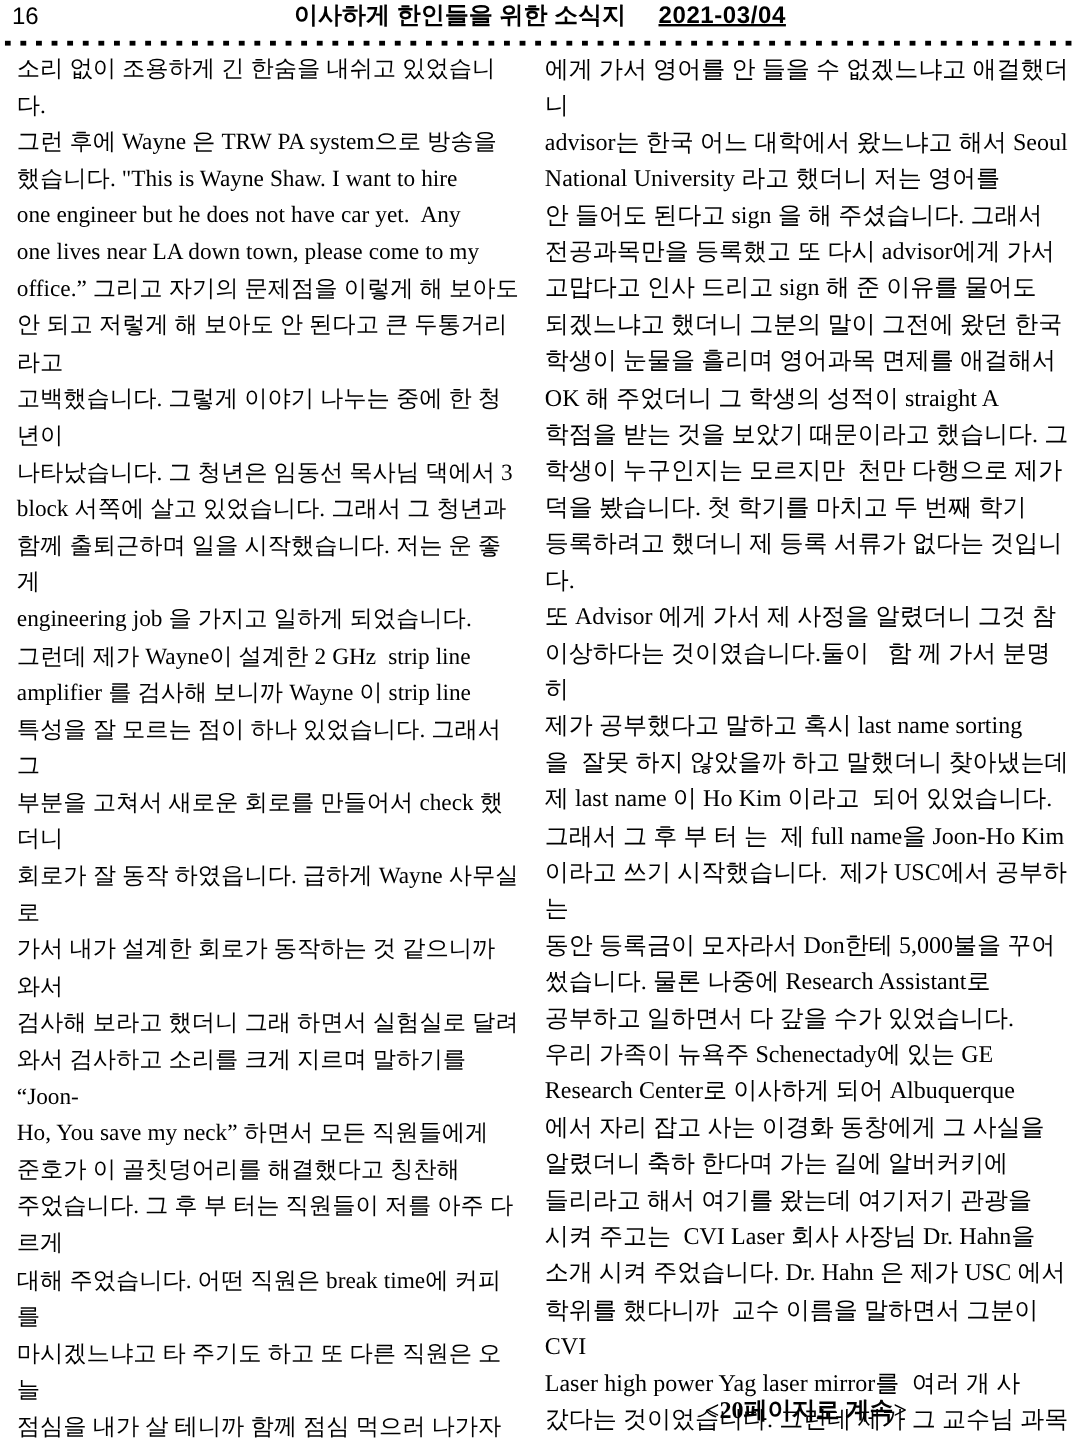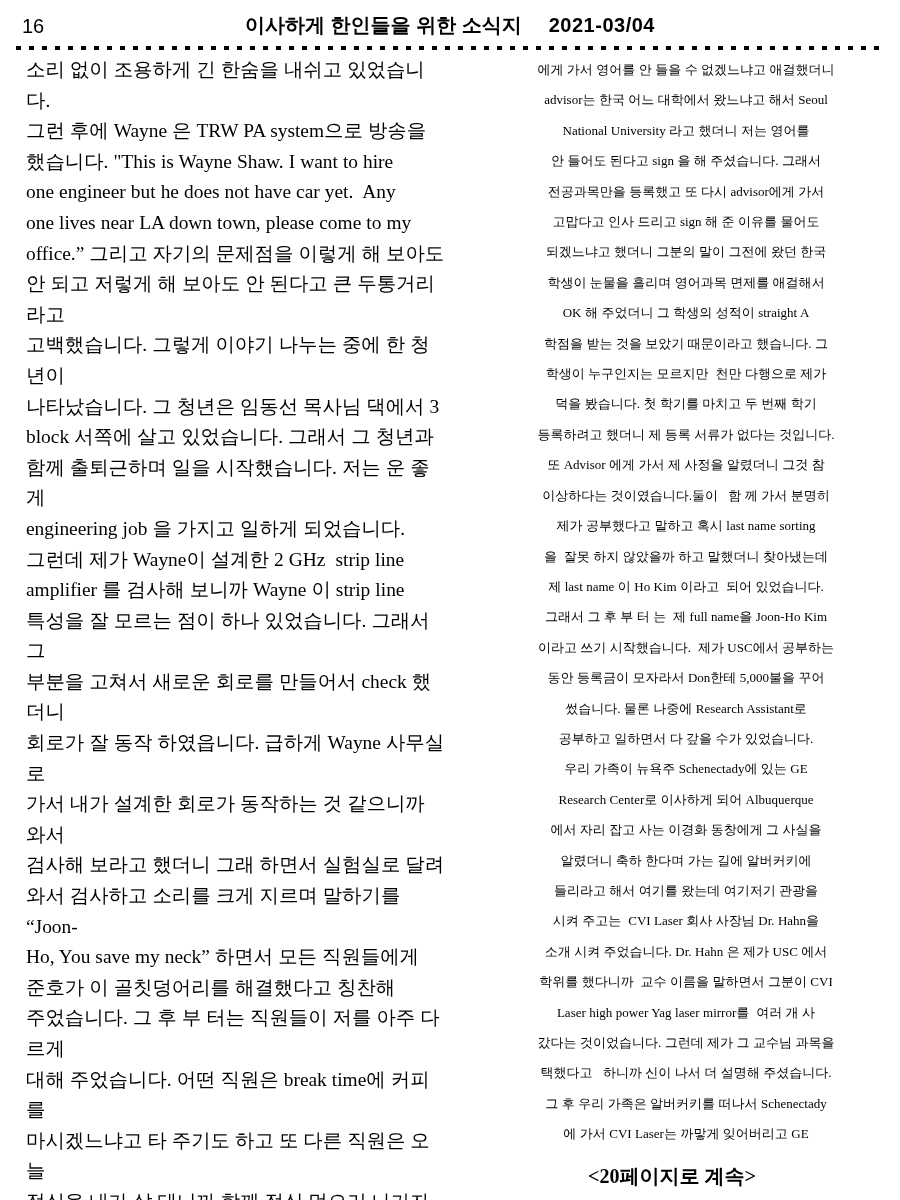--- a/index.html
+++ b/index.html
@@ -14,21 +14,21 @@
     color: #000000;
     overflow: hidden;
     position: relative;
   }
 
   .page {
     width: 900px;
     height: 1200px;
     position: relative;
     box-sizing: border-box;
-    padding: 12px;
+    padding: 0;
   }
 
   
   .masthead {
     position: relative;
     height: 30px;
     padding: 0 6px 0 8px;
     box-sizing: border-box;
   }
   .masthead-page-number {
@@ -51,20 +51,21 @@
     line-height: 25px;
     white-space: nowrap;
   }
   .masthead-title {
     font-weight: 600;
   }
   .masthead-date {
     font-weight: 600;
     margin-left: 27px;
     letter-spacing: 0.5px;
+    text-decoration: underline;
   }
 
   
   .dot-rule {
     height: 7px;
     margin: 2px 4px 4px 4px;
     background-image: repeating-linear-gradient(
       to right,
       #000000 0px, #000000 5px,
       rgba(0,0,0,0) 5px, rgba(0,0,0,0) 13px
@@ -97,23 +98,22 @@
 
   .para {
     margin: 0 0 0 6px;
     font-size: 19.4px;
     line-height: 30.6px;
     text-align: left;
     word-spacing: 0.2px;
     white-space: pre-wrap;
   }
   .col-right .para {
-    font-size: 13px;
+    font-size: 20px;
     line-height: 30.4px;
-    text-align: center;
   }
 
   
   .continued {
     position: absolute;
     left: 452px;
     width: 440px;
     top: 1164px;
     text-align: center;
     font-family: Liberation Serif, serif;

